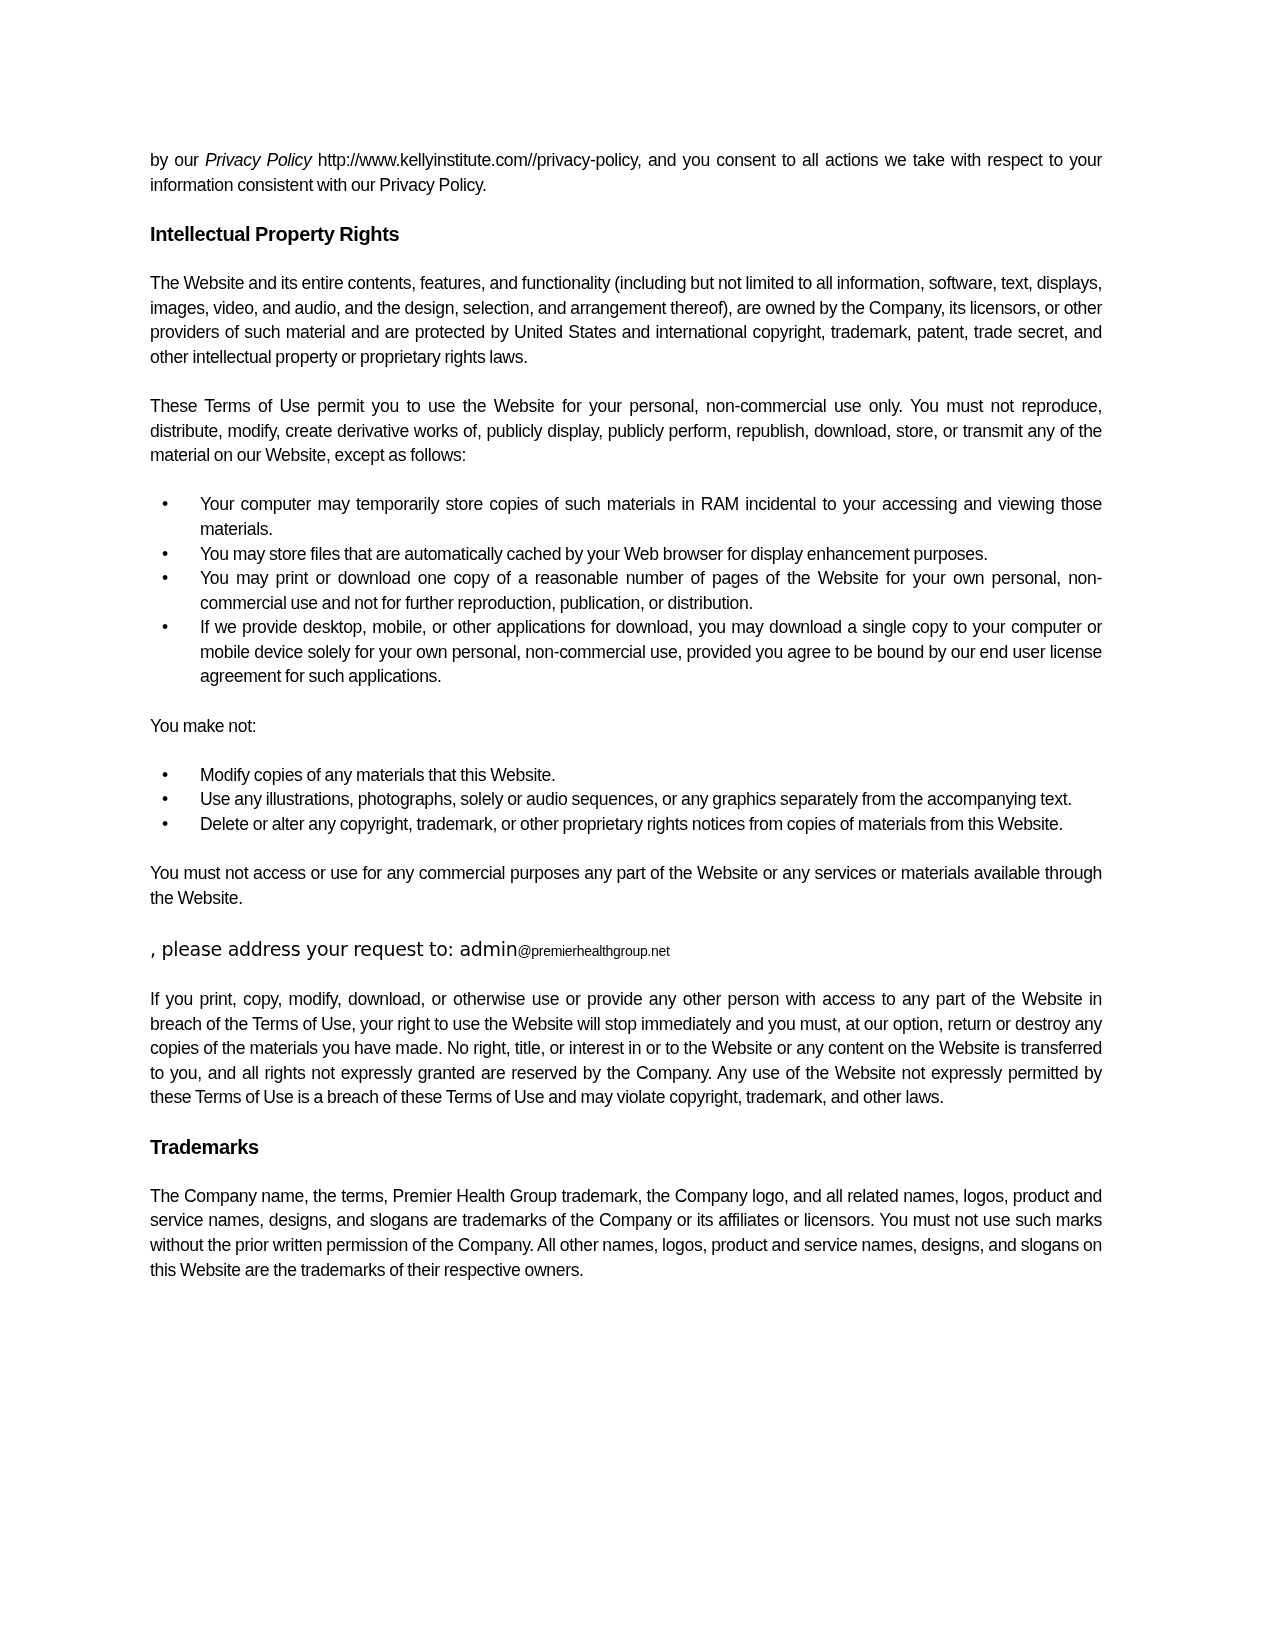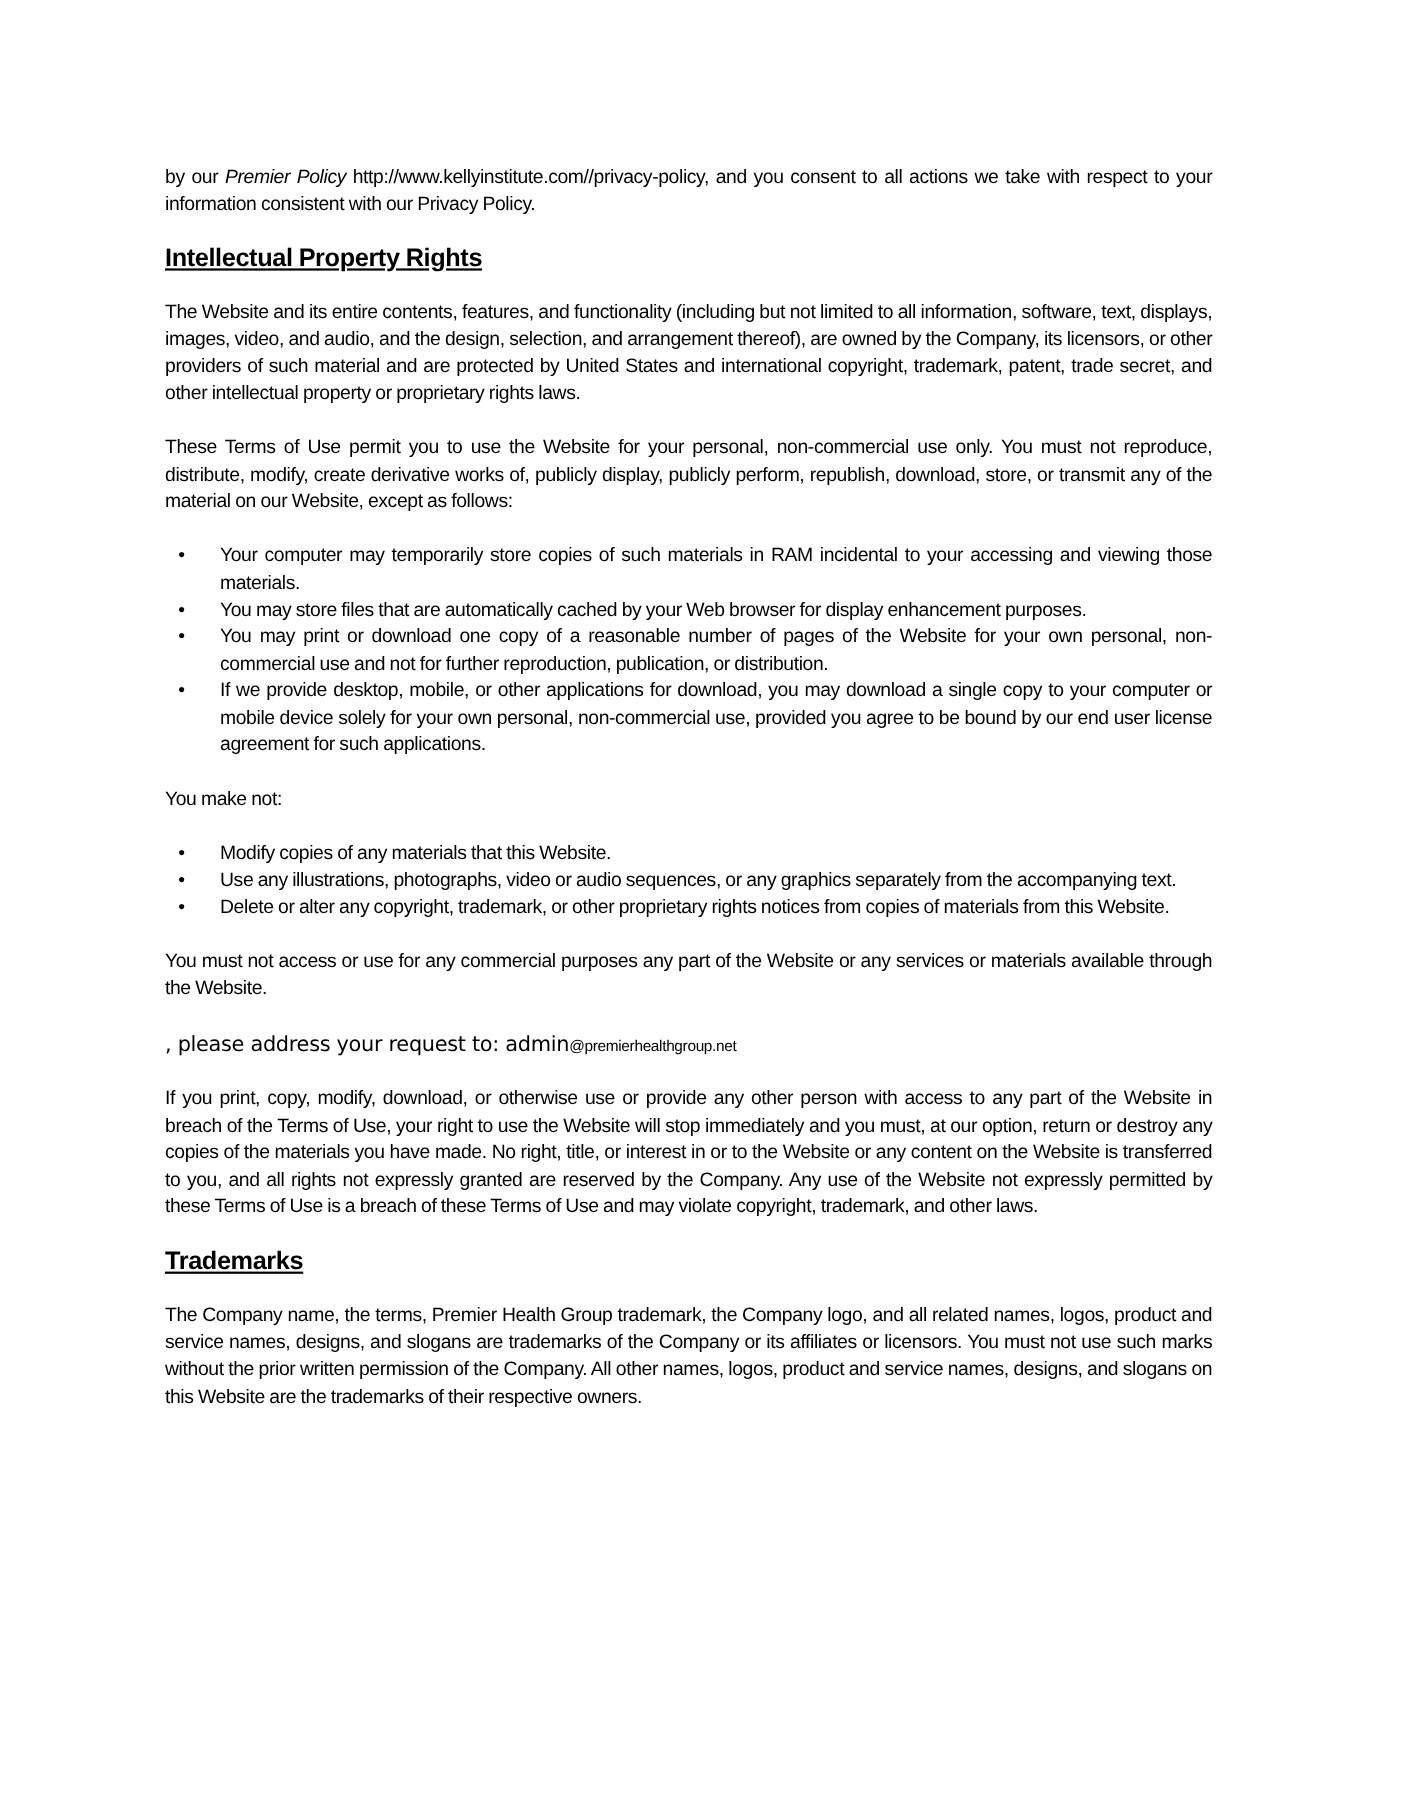--- a/index.html
+++ b/index.html
@@ -12,24 +12,23 @@
       color: #000;
       font-family: "Liberation Sans", sans-serif;
       font-size: 17.6px;
       line-height: 24.6px;
       letter-spacing: -0.35px;
       word-spacing: -0.5px;
     }
     .page p { margin: 0 0 24.6px 0; text-align: justify; text-align-last: left; }
     .page h2 {
       margin: 0 0 24.6px 0;
-      font-size: 23px;
+      font-size: 20px;
       line-height: 24.6px;
       font-weight: bold;
-      text-decoration: underline;
       text-underline-offset: 2px;
     }
     .page ul { list-style: none; margin: 0 0 24.6px 0; padding: 0; }
     .page li { position: relative; padding-left: 50px; text-align: justify; text-align-last: left; }
     .page li .bullet { position: absolute; left: 12px; top: 0; }
     .page em { font-style: italic; }
     .request-line {
       font-family: "DejaVu Sans", sans-serif;
       font-size: 19px;
       line-height: 28px;
@@ -41,40 +40,40 @@
       font-family: "Liberation Sans", sans-serif;
       font-size: 14px;
       letter-spacing: -0.3px;
     }
   </style>
 </head>
 <body>
 
 <div class="page">
 
-  <p><span>by our </span><em>Premier Policy</em><span> http://www.kellyinstitute.com//privacy-policy</span><span>, and you consent to all actions we take with respect to your information consistent with our Privacy Policy.</span></p>
+  <p><span>by our </span><em>Privacy Policy</em><span> http://www.kellyinstitute.com//privacy-policy</span><span>, and you consent to all actions we take with respect to your information consistent with our Privacy Policy.</span></p>
 
   <h2>Intellectual Property Rights</h2>
 
   <p>The Website and its entire contents, features, and functionality (including but not limited to all information, software, text, displays, images, video, and audio, and the design, selection, and arrangement thereof), are owned by the Company, its licensors, or other providers of such material and are protected by United States and international copyright, trademark, patent, trade secret, and other intellectual property or proprietary rights laws.</p>
 
   <p>These Terms of Use permit you to use the Website for your personal, non-commercial use only. You must not reproduce, distribute, modify, create derivative works of, publicly display, publicly perform, republish, download, store, or transmit any of the material on our Website, except as follows:</p>
 
   <ul>
     <li><span class="bullet">•</span><span>Your computer may temporarily store copies of such materials in RAM incidental to your accessing and viewing those materials.</span></li>
     <li><span class="bullet">•</span><span>You may store files that are automatically cached by your Web browser for display enhancement purposes.</span></li>
     <li><span class="bullet">•</span><span>You may print or download one copy of a reasonable number of pages of the Website for your own personal, non-commercial use and not for further reproduction, publication, or distribution.</span></li>
     <li><span class="bullet">•</span><span>If we provide desktop, mobile, or other applications for download, you may download a single copy to your computer or mobile device solely for your own personal, non-commercial use, provided you agree to be bound by our end user license agreement for such applications.</span></li>
   </ul>
 
   <p>You make not:</p>
 
   <ul>
     <li><span class="bullet">•</span><span>Modify copies of any materials that this Website.</span></li>
-    <li><span class="bullet">•</span><span>Use any illustrations, photographs, video or audio sequences, or any graphics separately from the accompanying text.</span></li>
+    <li><span class="bullet">•</span><span>Use any illustrations, photographs, solely or audio sequences, or any graphics separately from the accompanying text.</span></li>
     <li><span class="bullet">•</span><span>Delete or alter any copyright, trademark, or other proprietary rights notices from copies of materials from this Website.</span></li>
   </ul>
 
   <p>You must not access or use for any commercial purposes any part of the Website or any services or materials available through the Website.</p>
 
 
   <p class="request-line"><span>, please address your request to: admin</span><span class="email-domain">@premierhealthgroup.net</span></p>
 
   <p>If you print, copy, modify, download, or otherwise use or provide any other person with access to any part of the Website in breach of the Terms of Use, your right to use the Website will stop immediately and you must, at our option, return or destroy any copies of the materials you have made. No right, title, or interest in or to the Website or any content on the Website is transferred to you, and all rights not expressly granted are reserved by the Company. Any use of the Website not expressly permitted by these Terms of Use is a breach of these Terms of Use and may violate copyright, trademark, and other laws.</p>
 

